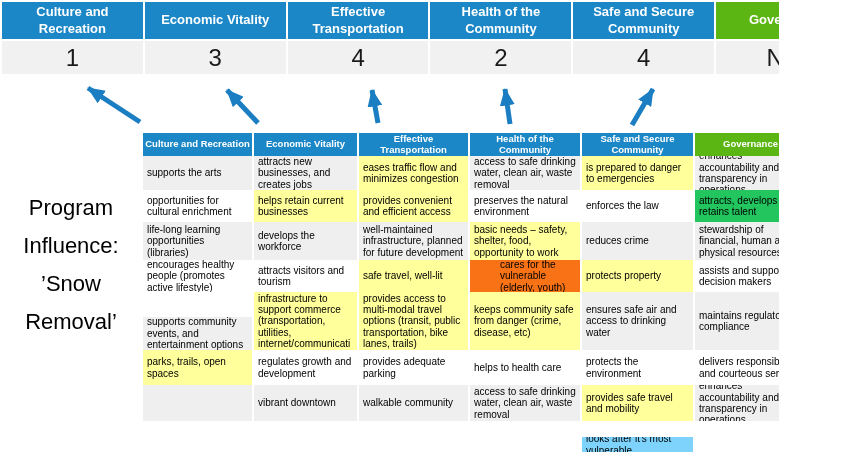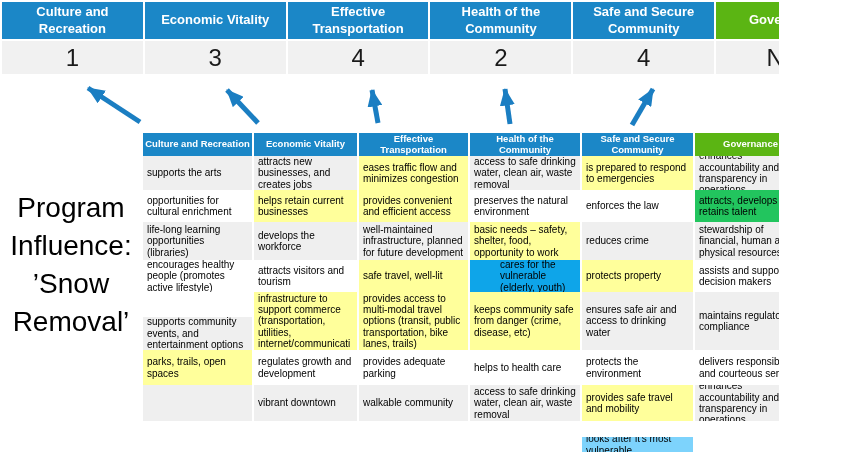--- a/index.html
+++ b/index.html
@@ -17,21 +17,21 @@
   .scores{position:absolute;left:2px;top:41px;width:855px;height:33px;
           display:grid;grid-template-columns:repeat(6,1fr);column-gap:2px;}
   .scell{display:flex;align-items:center;justify-content:center;
          font-size:24px;color:#1a1a1a;}
 
   
   .arrows{position:absolute;left:0;top:0;width:859px;height:465px;pointer-events:none;}
 
   
   .program-label{position:absolute;left:2px;top:189px;width:138px;text-align:center;
-                 font-size:28px;line-height:38px;color:#000;}
+                 font-size:22px;line-height:38px;color:#000;}
 
   
   .matrix{position:absolute;left:143px;top:133px;width:663px;}
   .mrow{display:grid;grid-template-columns:109px 105px 111px 112px 113px 113px;}
   .mrow > div + div{border-left:2px solid #fff;}
   .mhead{font-weight:bold;color:#fff;display:flex;align-items:center;justify-content:center;
          text-align:center;font-size:9.5px;line-height:1.1;padding:1px 2px;
          box-sizing:border-box;overflow:hidden;}
   .mcell{font-size:10px;line-height:1.14;padding:1px 4px;display:flex;align-items:center;
          color:#000;box-sizing:border-box;overflow:hidden;overflow-wrap:break-word;
@@ -99,21 +99,21 @@
         <div class="mhead" style="background: rgb(27, 135, 199);">Effective Transportation</div>
         <div class="mhead" style="background: rgb(27, 135, 199);">Health of the Community</div>
         <div class="mhead" style="background: rgb(27, 135, 199);">Safe and Secure Community</div>
         <div class="mhead" style="background: rgb(91, 181, 19);">Governance</div>
       </div>
       <div class="mrow" style="height: 34px;">
         <div class="mcell" style="background: rgb(239, 239, 239);">supports the arts</div>
         <div class="mcell" style="background: rgb(239, 239, 239);">attracts new businesses, and creates jobs</div>
         <div class="mcell" style="background: rgb(255, 255, 155);">eases traffic flow and minimizes congestion</div>
         <div class="mcell" style="background: rgb(239, 239, 239);">access to safe drinking water, clean air, waste removal</div>
-        <div class="mcell" style="background: rgb(255, 255, 155);">is prepared to respond to emergencies</div>
+        <div class="mcell" style="background: rgb(255, 255, 155);">is prepared to danger to emergencies</div>
         <div class="mcell" style="background: rgb(239, 239, 239);">enhances accountability and transparency in operations</div>
       </div>
       <div class="mrow" style="height: 32px;">
         <div class="mcell" style="background: rgb(255, 255, 255);">opportunities for cultural enrichment</div>
         <div class="mcell" style="background: rgb(255, 255, 155);">helps retain current businesses</div>
         <div class="mcell" style="background: rgb(255, 255, 155);">provides convenient and efficient access</div>
         <div class="mcell" style="background: rgb(255, 255, 255);">preserves the natural environment</div>
         <div class="mcell" style="background: rgb(255, 255, 255);">enforces the law</div>
         <div class="mcell" style="background: #22c55e;">attracts, develops and retains talent</div>
       </div>
@@ -122,21 +122,21 @@
         <div class="mcell" style="background: rgb(239, 239, 239);">develops the workforce</div>
         <div class="mcell" style="background: rgb(239, 239, 239);">well-maintained infrastructure, planned for future development</div>
         <div class="mcell" style="background: rgb(255, 255, 155);">basic needs – safety, shelter, food, opportunity to work</div>
         <div class="mcell" style="background: rgb(239, 239, 239);">reduces crime</div>
         <div class="mcell" style="background: rgb(239, 239, 239);">stewardship of financial, human and physical resources</div>
       </div>
       <div class="mrow" style="height: 32px;">
         <div class="mcell" style="background: rgb(255, 255, 255);">encourages healthy people (promotes active lifestyle)</div>
         <div class="mcell" style="background: rgb(255, 255, 255);">attracts visitors and tourism</div>
         <div class="mcell" style="background: rgb(255, 255, 155);">safe travel, well-lit</div>
-        <div class="mcell" style="background: #0ea5e9; padding-left: 30px;">cares for the vulnerable (elderly, youth)</div>
+        <div class="mcell" style="background: #f97316; padding-left: 30px;">cares for the vulnerable (elderly, youth)</div>
         <div class="mcell" style="background: rgb(255, 255, 155);">protects property</div>
         <div class="mcell" style="background: rgb(255, 255, 255);">assists and supports decision makers</div>
       </div>
       <div class="mrow" style="height: 58px;">
         <div class="mcell" style="background: rgb(239, 239, 239); margin-top: 25px;">supports community events, and entertainment options</div>
         <div class="mcell" style="background: rgb(255, 255, 155);">provides infrastructure to support commerce (transportation, utilities, internet/communications, smart cities, etc)</div>
         <div class="mcell" style="background: rgb(255, 255, 155);">provides access to multi-modal travel options (transit, public transportation, bike lanes, trails)</div>
         <div class="mcell" style="background: rgb(255, 255, 155);">keeps community safe from danger (crime, disease, etc)</div>
         <div class="mcell" style="background: rgb(239, 239, 239);">ensures safe air and access to drinking water</div>
         <div class="mcell" style="background: rgb(239, 239, 239);">maintains regulatory compliance</div>

